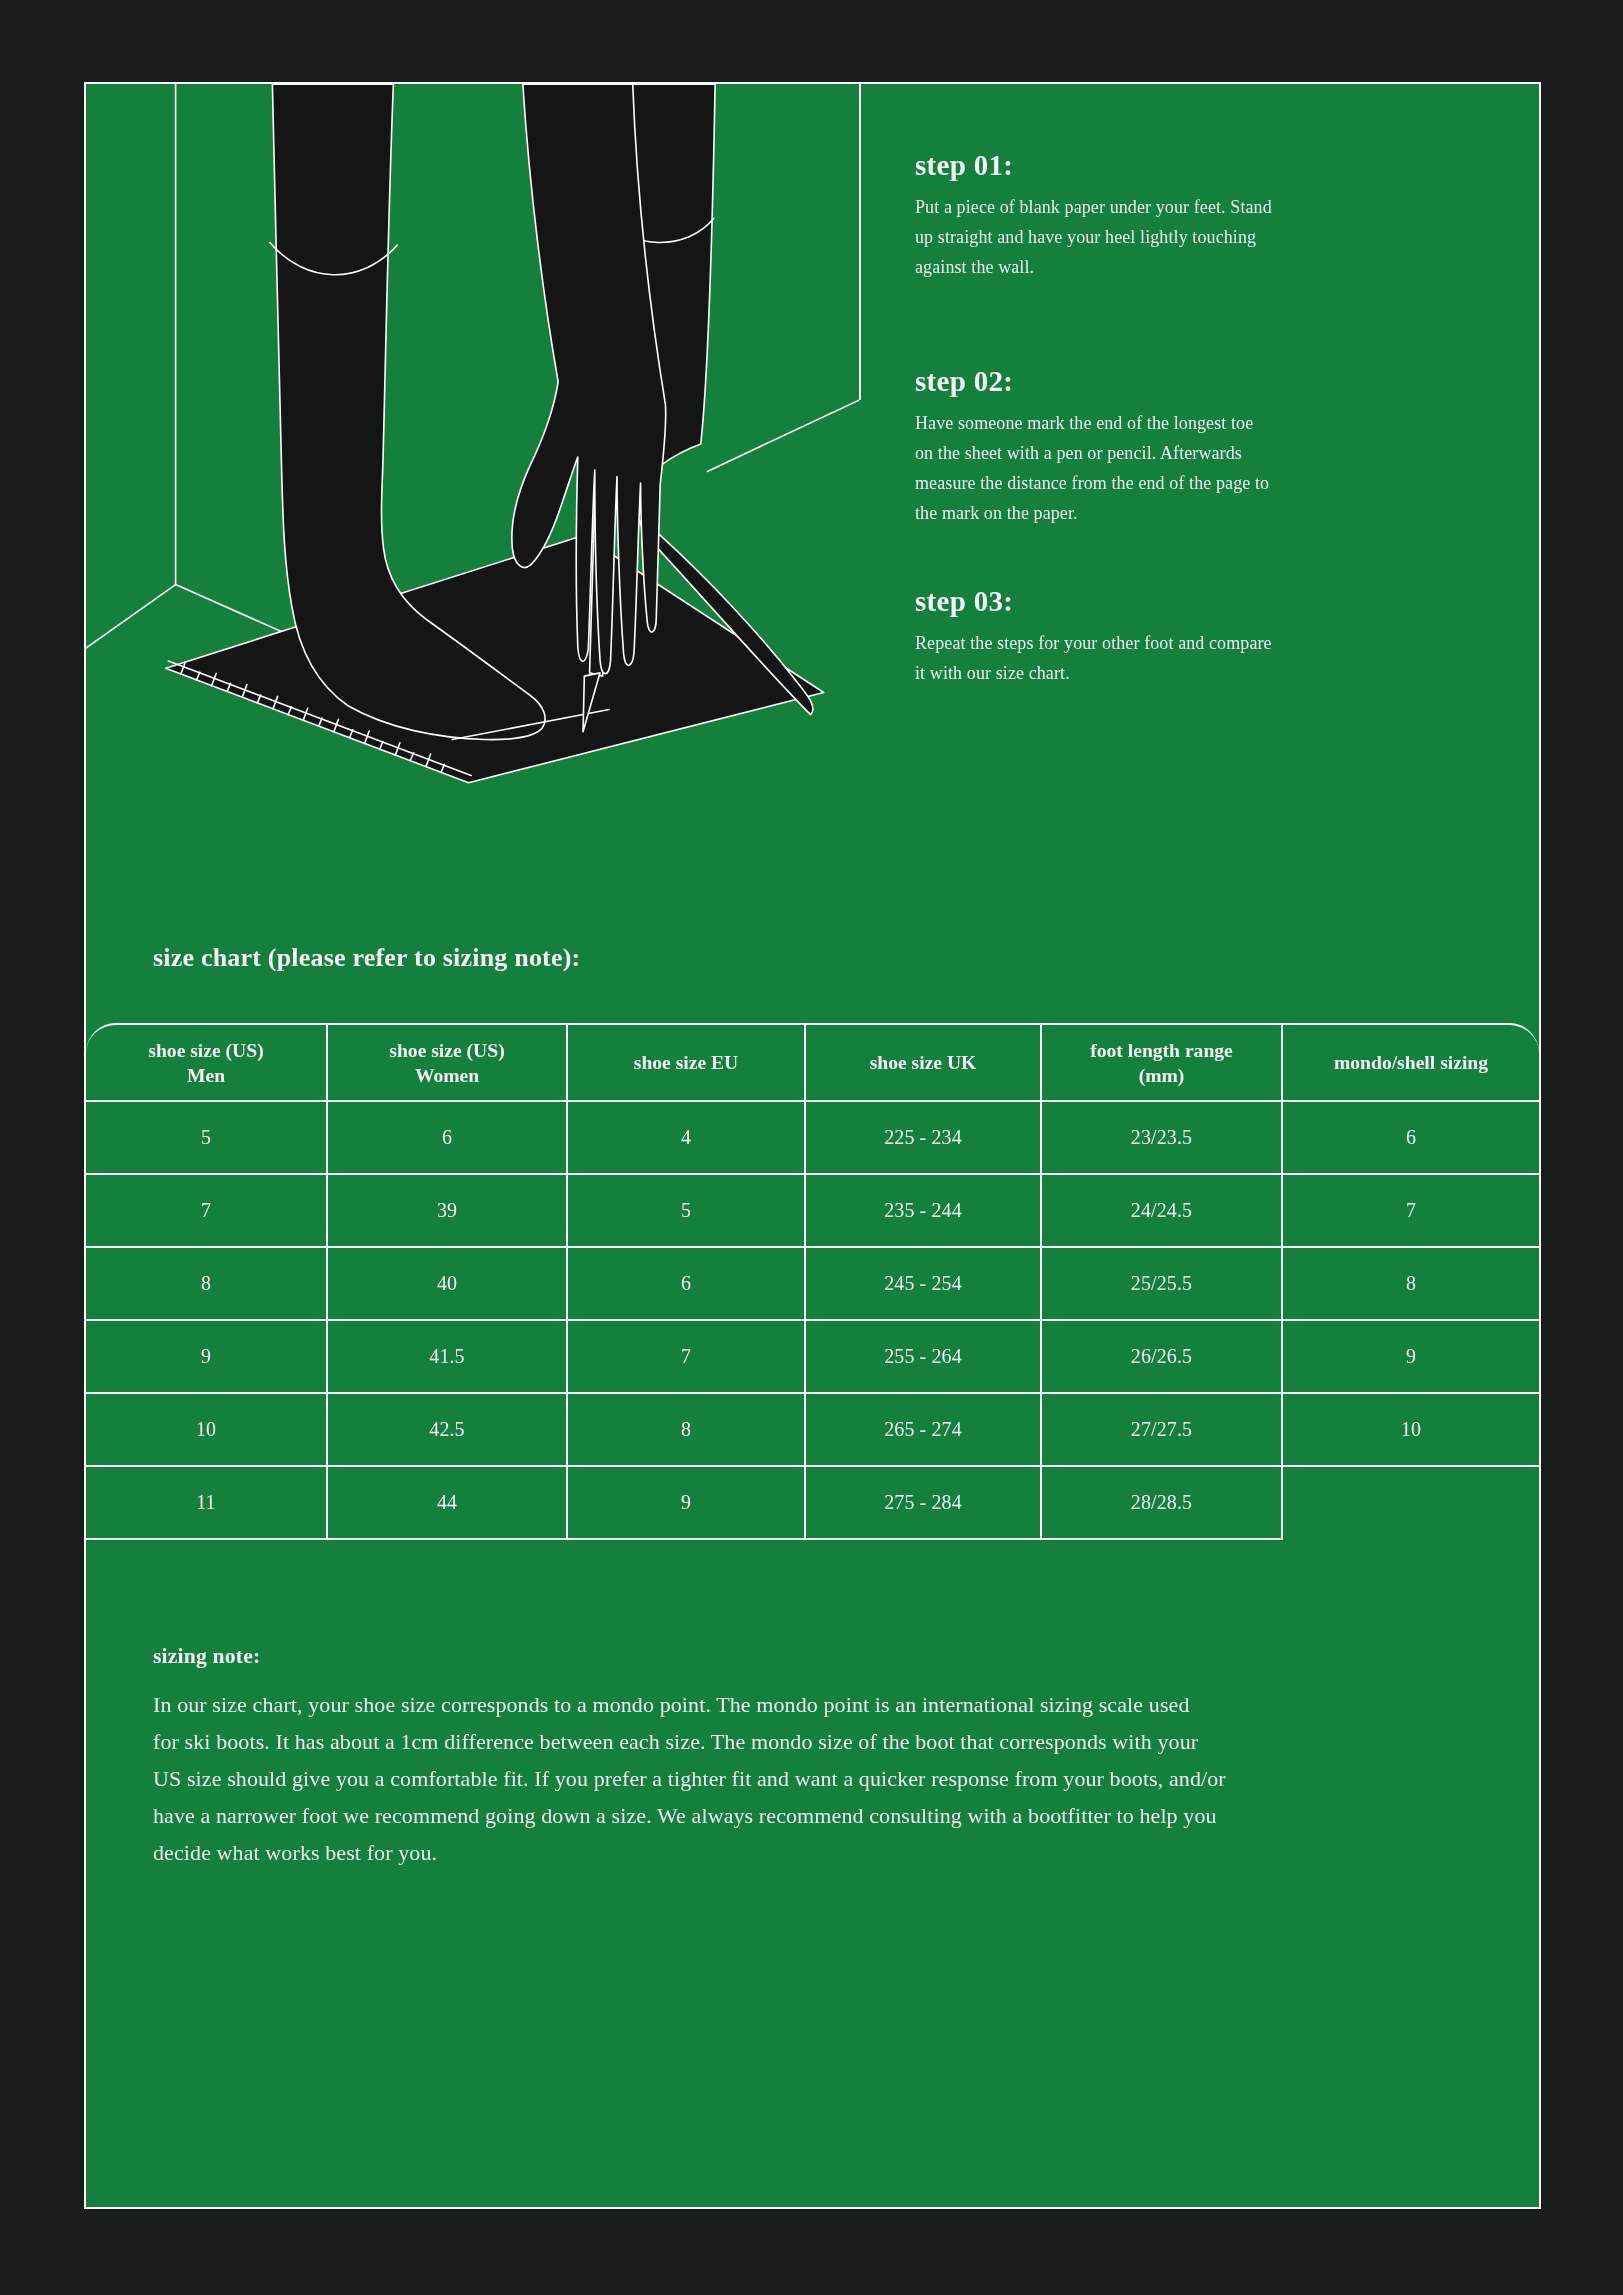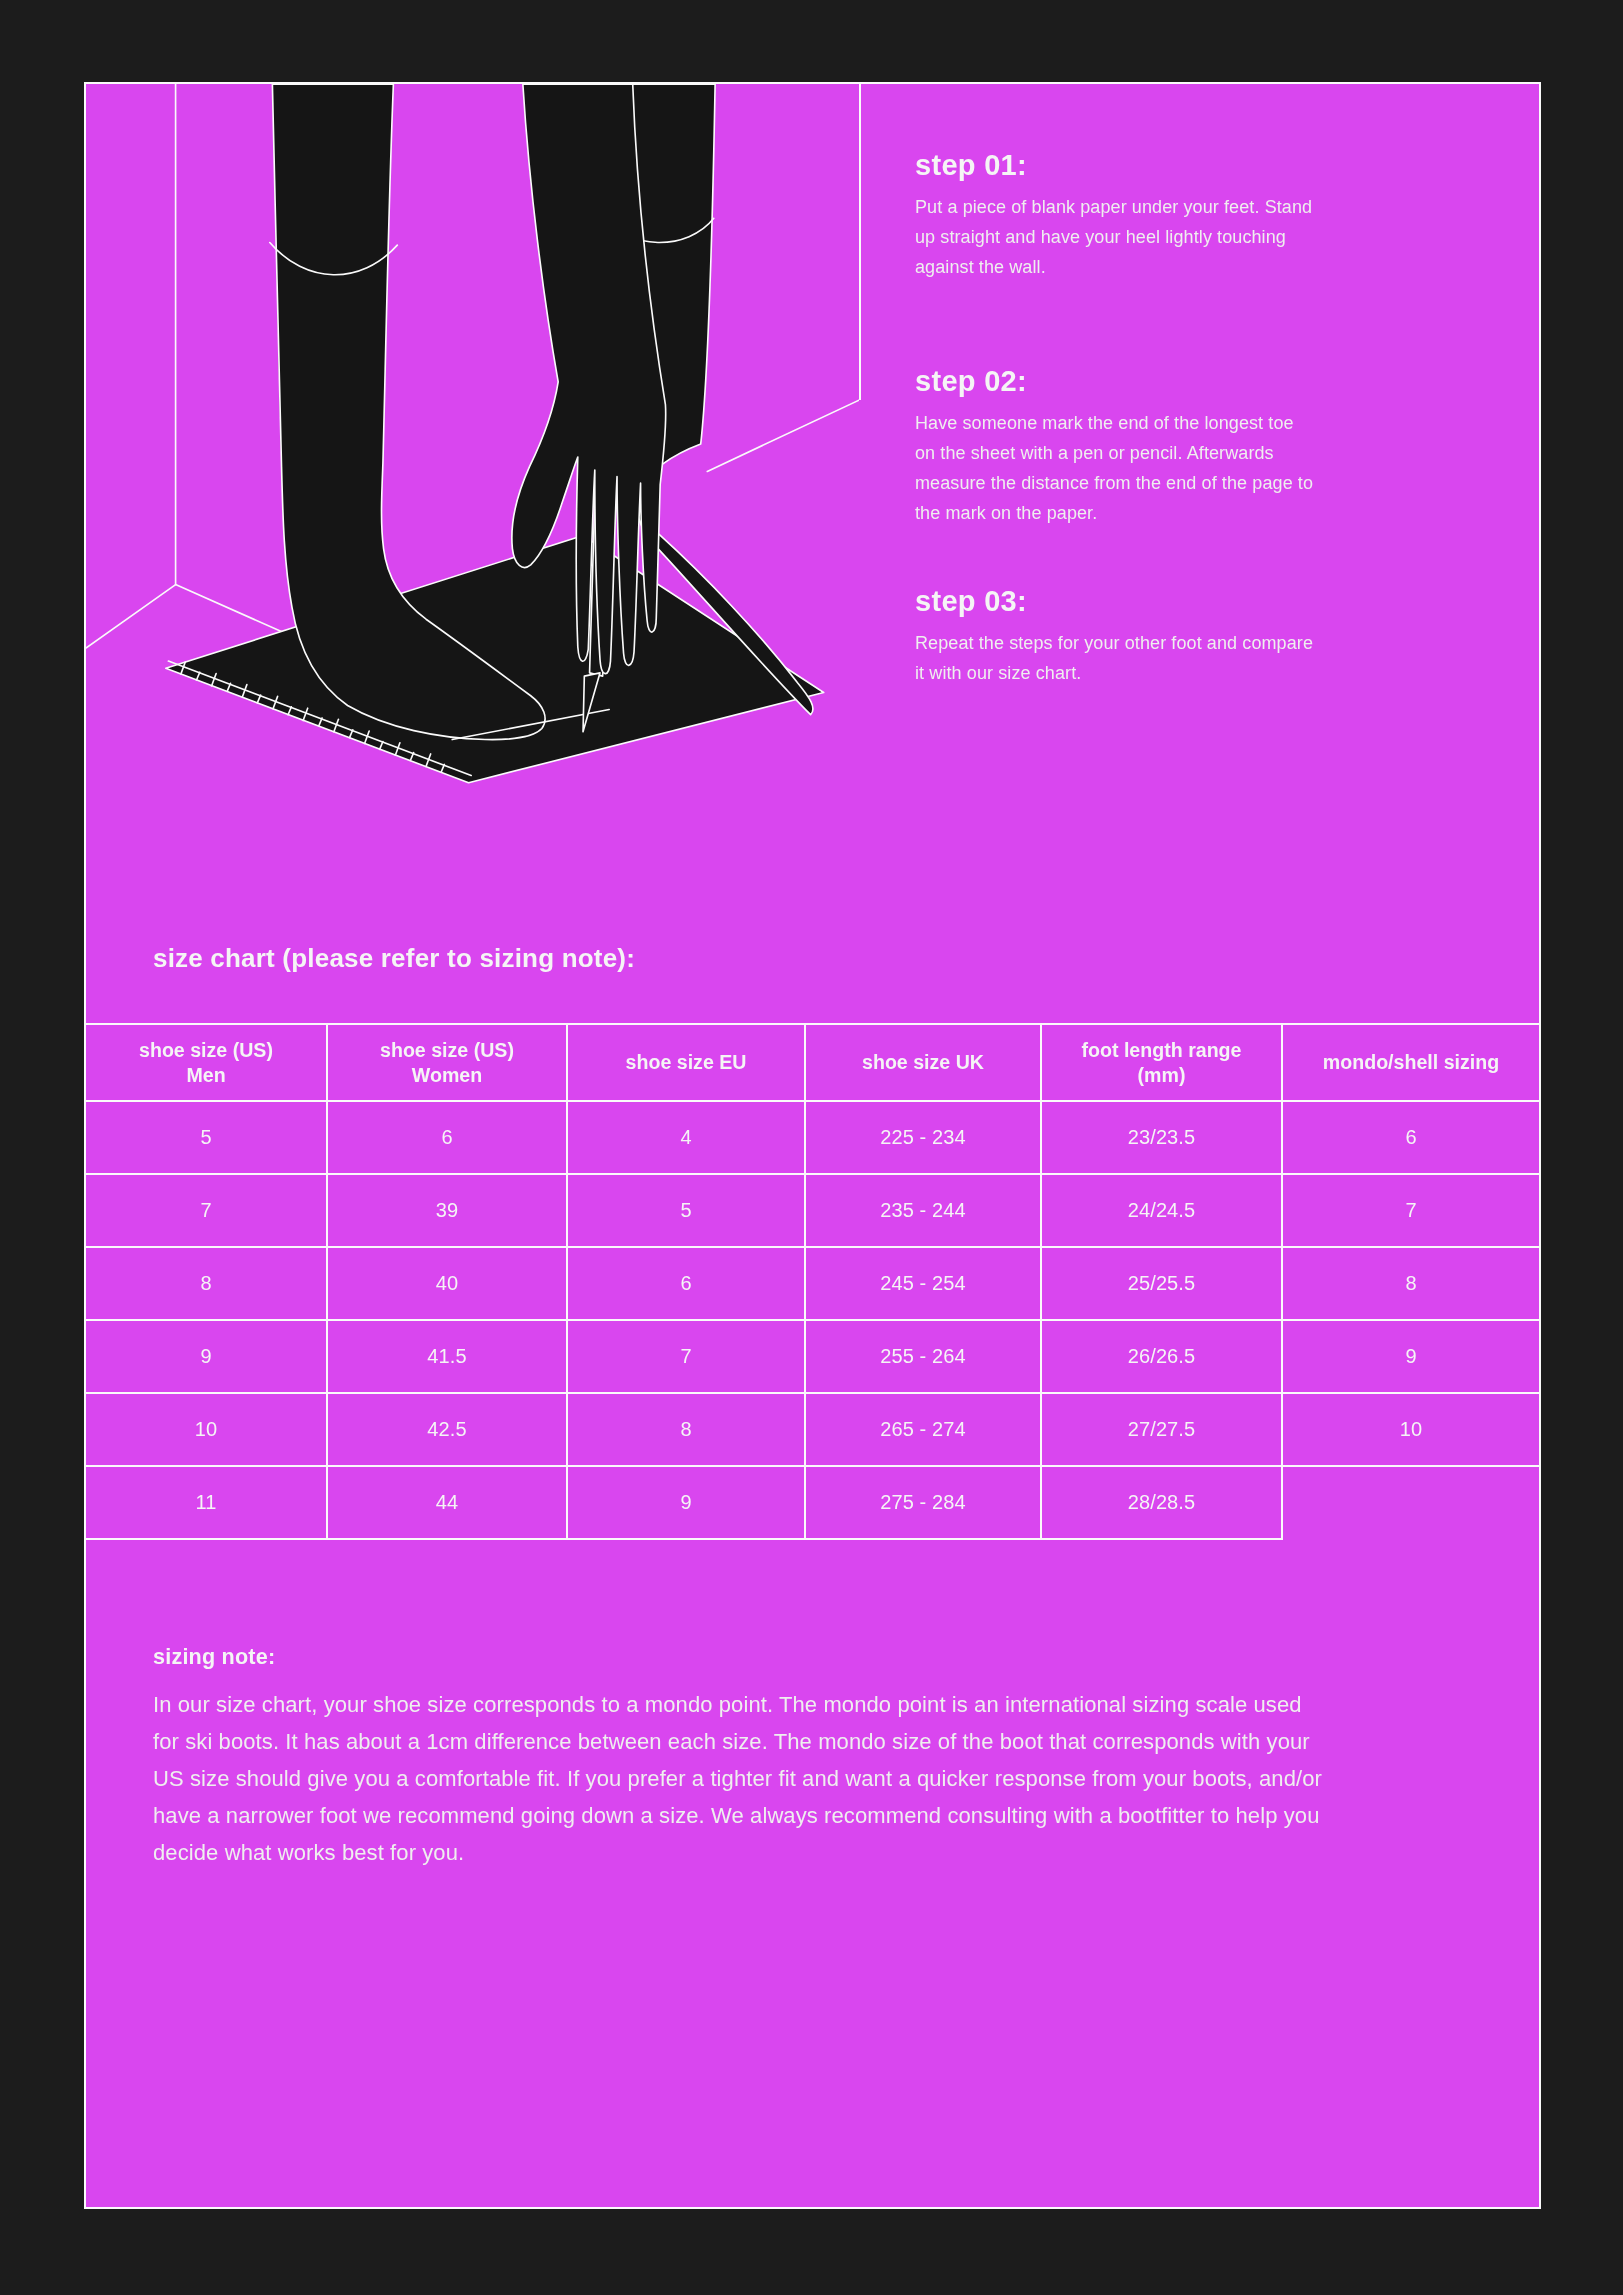--- a/index.html
+++ b/index.html
@@ -10,21 +10,22 @@
     color:#f5f5f5;
     position:relative;
     overflow:hidden;
     -webkit-font-smoothing:antialiased;
   }
   .frame{
     position:absolute;left:84px;top:82px;
     width:1457px;height:2127px;
     box-sizing:border-box;
     border:2px solid #fafafa;
-    background:#d946ef;
+    background:#15803d;
+    font-family:Liberation Serif, serif;
   }
   .divider-v{
     position:absolute;left:773px;top:0;width:2px;height:316px;
     background:#fafafa;
   }
   .illustration{
     position:absolute;left:0;top:0;width:773px;height:818px;
   }
   
   .step{
@@ -48,20 +49,21 @@
   }
 
   
   .size-table{
     position:absolute;left:0;top:939px;width:1453px;height:513px;
     display:grid;
     grid-template-columns:242px 240px 238px 236px 241px 1fr;
     grid-template-rows:77px repeat(6,73px);
     border-top:2px solid #fafafa;
     box-sizing:content-box;
+    border-radius:30px;
   }
   .size-table > div{
     border-right:2px solid #fafafa;
     border-bottom:2px solid #fafafa;
     display:flex;align-items:center;justify-content:center;
     text-align:center;
   }
   .size-table > div:nth-child(6n){border-right:none;}
   .th{font-size:19.6px;font-weight:bold;line-height:25px;white-space:pre;}
   .td{font-size:20px;letter-spacing:0.1px;}

